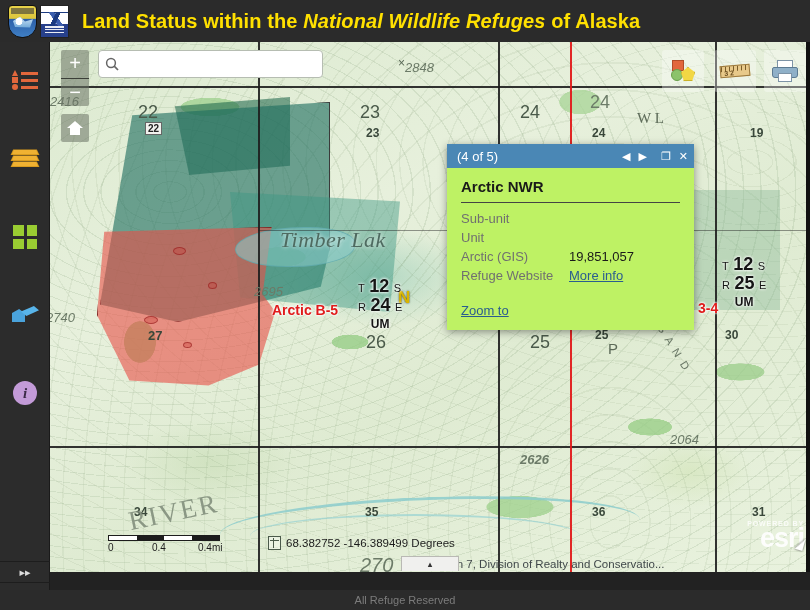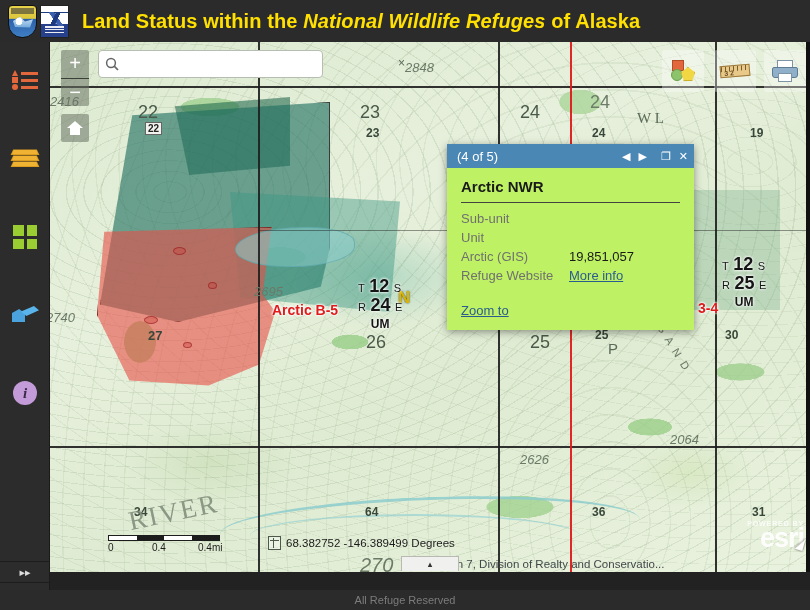--- a/index.html
+++ b/index.html
@@ -497,43 +497,44 @@
     <div class="grid-line gl-v" style="left:665px;" data-name="township-grid-line-v3"></div>
     <div class="grid-line gl-v gl-red" style="left:520px;" data-name="township-boundary-red"></div>
     <div class="grid-line gl-h" style="top:188px;left:208px;right:0;height:1px;opacity:.45;" data-name="section-grid-line-h3"></div>
 
     <span class="mlabel elev" style="left:355px;top:18px;font-style:italic;" data-name="elevation-label">2848</span>
     <span class="mlabel" style="left:348px;top:14px;font-size:12px;color:#5a6a58;" data-name="elevation-marker">×</span>
     <span class="mlabel elev" style="left:0px;top:52px;" data-name="elevation-label-2">2416</span>
     <span class="mlabel elev" style="left:204px;top:242px;" data-name="elevation-label-3">2695</span>
     <span class="mlabel elev" style="left:-4px;top:268px;" data-name="elevation-label-4">2740</span>
     <span class="mlabel elev" style="left:620px;top:390px;" data-name="elevation-label-5">2064</span>
-    <span class="mlabel elev" style="left:470px;top:410px;" data-name="elevation-label-6">2626</span>
+    <span class="mlabel elev" style="left:470px;top:410px;font-weight:bold;" data-name="elevation-label-6">2626</span>
     <span class="mlabel elev" style="left:310px;top:512px;font-size:20px;" data-name="elevation-label-7">270</span>
 
     <span class="mlabel big" style="left:310px;top:60px;" data-name="section-label-top-23">23</span>
     <span class="mlabel big" style="left:470px;top:60px;" data-name="section-label-top-24">24</span>
     <span class="mlabel big" style="left:88px;top:60px;" data-name="section-label-top-22">22</span>
     <span class="mlabel big" style="left:540px;top:50px;color:#6c7c68;" data-name="section-label-24-dup">24</span>
     <span class="mlabel sec" style="left:316px;top:84px;" data-name="section-label-23b">23</span>
     <span class="mlabel sec" style="left:542px;top:84px;" data-name="section-label-24b">24</span>
     <span class="mlabel sec" style="left:700px;top:84px;" data-name="section-label-19">19</span>
     <span class="mlabel boxed" style="left:95px;top:80px;" data-name="section-label-boxed-22">22</span>
 
     <span class="mlabel big" style="left:316px;top:290px;" data-name="section-label-26">26</span>
     <span class="mlabel big" style="left:480px;top:290px;" data-name="section-label-25">25</span>
     <span class="mlabel sec" style="left:545px;top:286px;" data-name="section-label-25b">25</span>
     <span class="mlabel sec" style="left:675px;top:286px;" data-name="section-label-30">30</span>
     <span class="mlabel sec" style="left:98px;top:286px;font-size:13px;" data-name="section-label-27">27</span>
 
     <span class="mlabel sec" style="left:84px;top:463px;" data-name="section-label-34">34</span>
-    <span class="mlabel sec" style="left:315px;top:463px;" data-name="section-label-35">64</span>
+    <span class="mlabel sec" style="left:315px;top:463px;" data-name="section-label-35">35</span>
     <span class="mlabel sec" style="left:542px;top:463px;" data-name="section-label-36">36</span>
     <span class="mlabel sec" style="left:702px;top:463px;" data-name="section-label-31">31</span>
 
+    <span class="mlabel script" style="left:230px;top:185px;" data-name="lake-label">Timber Lak</span>
     <span class="mlabel river-txt" style="left:78px;top:455px;" data-name="river-label">RIVER</span>
     <span class="mlabel" style="left:575px;top:68px;font-size:15px;color:#5c6a58;font-family:'Liberation Serif',serif;margin-left:12px;" data-name="wl-label">W L</span>
     <span class="mlabel" style="left:558px;top:298px;font-size:15px;color:#5c6a58;" data-name="p-label">P</span>
     <span class="mlabel" style="left:598px;top:300px;font-size:11px;color:#6a7866;letter-spacing:2px;transform:rotate(58deg);" data-name="sand-label">S A N D</span>
     <span class="mlabel" style="left:348px;top:246px;font-size:17px;font-weight:bold;color:#d8b500;text-shadow:0 0 2px #333;" data-name="north-marker">N</span>
     <span class="mlabel red" style="left:222px;top:260px;" data-name="quad-label">Arctic B-5</span>
     <span class="mlabel red" style="left:648px;top:258px;" data-name="quad-label-right">3-4</span>
 
     <div class="tr-label" style="left:308px;top:235px;" data-name="township-range-label-left">
       <div><span class="s" data-name="t-prefix">T</span>

